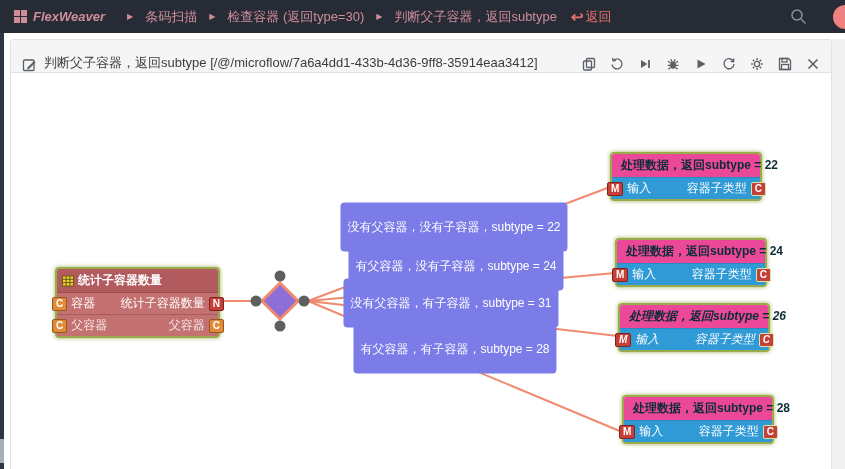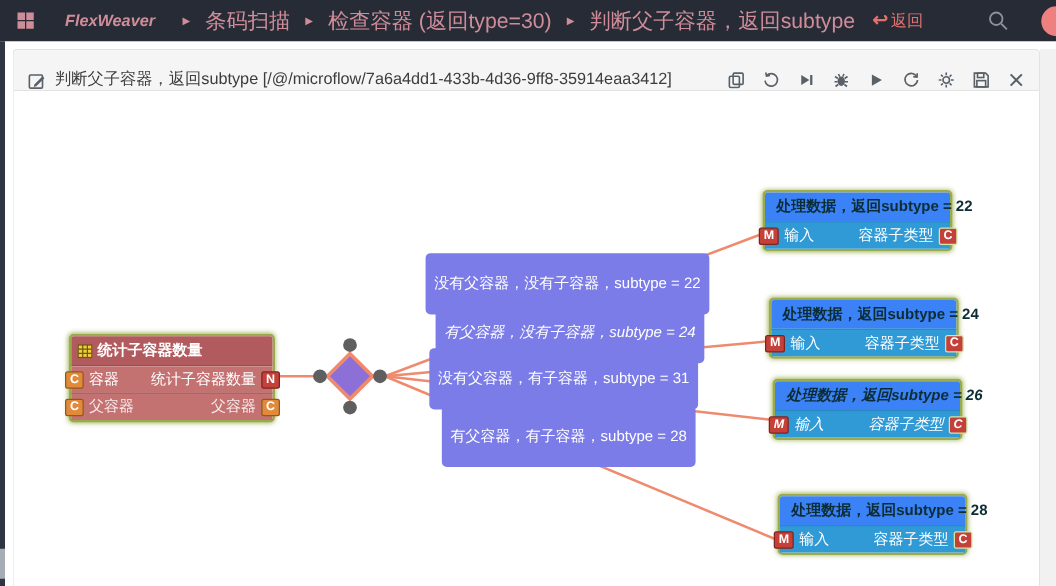--- a/index.html
+++ b/index.html
@@ -5,24 +5,24 @@
   * { box-sizing: border-box; margin: 0; padding: 0; }
   html,body { width: 845px; height: 469px; overflow: hidden; }
   body { font-family: "Liberation Sans", sans-serif; position: relative; background: #fff; }
 
   
   .topbar { position:absolute; top:0; left:0; right:0; height:33px; background:#262b36;
             display:flex; align-items:center; padding:0 14px; z-index:20; }
   .logo { display:flex; align-items:center; gap:6px; cursor:pointer; }
   .logo-grid { width:13px; height:13px; display:grid; grid-template-columns:6px 6px; grid-template-rows:6px 6px; gap:1px; }
   .logo-grid span { background:#cf8d99; }
-  .logo-text { color:#cf8d99; font-style:italic; font-weight:bold; font-size:13px;margin-left:19px; }
+  .logo-text { color:#cf8d99; font-style:italic; font-weight:bold; font-size:13px; }
   .crumb-sep { color:#cf8d99; font-size:8px; margin:0 12px; }
   .crumb-sep.first { margin-left:22px; }
-  .crumb { color:#cf8d99; font-size:17px; cursor:pointer; white-space:nowrap; }
+  .crumb { color:#cf8d99; font-size:13px; cursor:pointer; white-space:nowrap; }
   .return-link { color:#e4716e; font-size:13px; margin-left:14px; cursor:pointer; display:flex; align-items:center; gap:2px; }
   .return-arrow { font-size:15px; font-weight:bold; line-height:1; }
   .topbar-spacer { flex:1; }
   .search-btn { margin-right:24px; cursor:pointer; display:flex; }
   .avatar { width:24px; height:24px; border-radius:50%; background:#ee8080; position:absolute; right:-12px; top:5px; cursor:pointer; }
 
   
   .main { position:absolute; top:33px; left:0; right:0; bottom:0; background:#fff; }
   .left-strip { position:absolute; left:0; top:0; width:4px; bottom:0; background:#2f3542; }
   .left-strip-thumb { position:absolute; left:0; bottom:6px; width:4px; height:24px; background:#a7adb5; }
@@ -50,21 +50,21 @@
   .fnode-header { display:flex; align-items:center; gap:4px; padding:3px 5px; font-weight:bold;
                   border-radius:2px 2px 0 0; white-space:nowrap; }
   .fnode-row { display:flex; align-items:center; padding:2px 4px; white-space:nowrap; }
   .row-spacer { flex:1; }
 
   .node-red .fnode-header { background:#b25b5f; color:#fff; border-bottom:1px solid #9d4d50; }
   .node-red .fnode-row { background:#c47171; color:#fff; }
   .node-red .fnode-row + .fnode-row { border-top:1px solid #aa5c5c; }
 
   .node-cyan { width:152px; }
-  .node-cyan .fnode-header { background:#3b82f6; color:#0c2d36; }
+  .node-cyan .fnode-header { background:#ec4899; color:#0c2d36; }
   .node-cyan .fnode-row { background:#2f9ad6; color:#fff; border-top:1px solid #2a89c2; }
 
   .badge { font-size:10px; font-weight:bold; line-height:12px; padding:0 3px; border-radius:2px;
            color:#fff; position:relative; z-index:6; }
   .badge-orange { background:#e08a3a; border:1px solid #94591a; }
   .badge-red { background:#c6403a; border:1px solid #7e2420; }
   .badge-red-green { background:#c6403a; border:1px solid #cfe8a8; }
   .badge-in { margin-left:-9px; margin-right:4px; }
   .badge-out { margin-right:-10px; margin-left:4px; }
   .muted-label { opacity:.85; }
@@ -203,21 +203,21 @@
         <polygon points="269,210 287,228 269,246 251,228" fill="#8d6fd8" stroke="#ef8a6e" stroke-width="3"></polygon>
         <g fill="#5f5f5f">
           <circle cx="269" cy="203" r="5.5"></circle>
           <circle cx="245" cy="228" r="5.5"></circle>
           <circle cx="293" cy="228" r="5.5"></circle>
           <circle cx="269" cy="253" r="5.5"></circle>
         </g>
       </svg>
 
       <div class="edge-label" style="left:443px; top:154px;">没有父容器，没有子容器，subtype = 22</div>
-      <div class="edge-label" style="left:445px; top:193px;font-style:italic;">有父容器，没有子容器，subtype = 24</div>
+      <div class="edge-label" style="left:445px; top:193px;">有父容器，没有子容器，subtype = 24</div>
       <div class="edge-label" style="left:440px; top:230px;">没有父容器，有子容器，subtype = 31</div>
       <div class="edge-label" style="left:444px; top:276px;">有父容器，有子容器，subtype = 28</div>
 
       <div class="fnode node-red" style="left:44px; top:194px;">
         <div class="fnode-header">
           <svg width="12" height="12" viewBox="0 0 12 12">
               <rect x="0.5" y="1" width="11" height="10" fill="#f2cf3a" stroke="#6b5a10"></rect>
               <line x1="0.5" y1="4.3" x2="11.5" y2="4.3" stroke="#6b5a10"></line>
               <line x1="0.5" y1="7.6" x2="11.5" y2="7.6" stroke="#6b5a10"></line>
               <line x1="4.2" y1="1" x2="4.2" y2="11" stroke="#6b5a10"></line>

